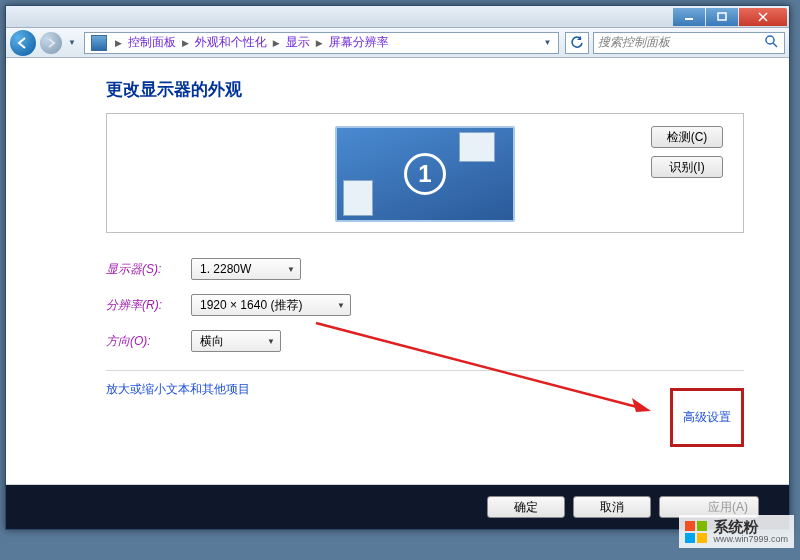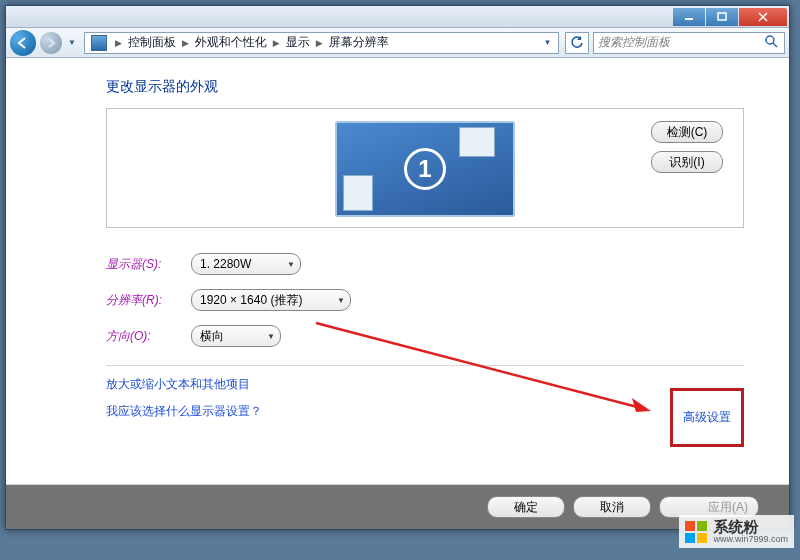--- a/index.html
+++ b/index.html
@@ -10,43 +10,43 @@
 .win-min { background: linear-gradient(#6fa8d8,#3a7ab8); border-radius: 0; }
 .win-max { background: linear-gradient(#6fa8d8,#3a7ab8); margin-left:1px;}
 .win-close { background: linear-gradient(#e86a5a,#c83a2a); width: 48px; margin-left:1px; margin-right:2px; border-radius: 0 2px 0 0;}
 .toolbar { height: 30px; background: linear-gradient(to bottom, #f4f8fc, #dde8f0); display: flex; align-items: center; padding: 0 4px; border-bottom: 1px solid #a8b8c8; gap: 4px; }
 .nav-btn { width: 26px; height: 26px; border-radius: 50%; background: radial-gradient(circle at 30% 30%, #5ab0e8, #0a5aa0); display: flex; align-items: center; justify-content: center; color: #fff; font-size: 14px; }
 .nav-fwd { background: radial-gradient(circle at 30% 30%, #c8d8e8, #8098b0); width:22px;height:22px;font-size:12px;}
 .nav-drop { width: 12px; height: 20px; display:flex;align-items:center;justify-content:center;color:#3a5a7a; font-size:8px;}
 .breadcrumb { flex: 1; height: 22px; background: #fff; border: 1px solid #8aa0b8; display: flex; align-items: center; padding: 0 2px; margin: 0 2px; }
 .bc-icon { width: 16px; height: 16px; background: linear-gradient(#6aa8d8,#2a6aa8); margin: 0 4px; border:1px solid #3a6a9a;}
 .bc-sep { color: #606060; margin: 0 4px; font-size: 9px;}
-.bc-item { color: #0f172a; padding: 0 2px; }
+.bc-item { color: #6d28d9; padding: 0 2px; }
 .bc-dropdown { width: 18px; height: 20px; display:flex;align-items:center;justify-content:center;color:#3a5a7a;border-left:1px solid transparent;font-size:8px;}
 .refresh-box { width: 24px; height: 22px; background: #fff; border: 1px solid #8aa0b8; display:flex;align-items:center;justify-content:center;color:#1a5aa0;font-size:12px;}
 .search { width: 192px; height: 22px; background: #fff; border: 1px solid #8aa0b8; display: flex; align-items: center; padding: 0 4px; color: #808080; font-style: italic; position: relative;}
 .search-icon { position: absolute; right: 6px; color: #2a6ab8; font-style: normal; font-size: 13px;}
 .content { padding: 20px 45px 10px 100px; height: calc(100% - 52px - 45px); overflow: hidden; position: relative;}
-.heading { color: #003399; font-size: 14px; font-weight: normal; margin-bottom: 12px; }
+.heading { color: #003399; font-size: 17px; font-weight: bold; margin-bottom: 12px; }
 .preview-area { border: 1px solid #c0c0c0; padding: 12px 20px; display: flex; align-items: flex-start; justify-content: center; position: relative; height: 120px; margin-bottom: 25px;}
 .monitor-preview { width: 180px; height: 96px; background: linear-gradient(160deg,#4a8ad0,#2a5a9a); border: 2px solid #a8c8e8; border-radius: 2px; position: relative; display: flex; align-items: center; justify-content: center;}
 .monitor-num { width: 42px; height: 42px; border-radius: 50%; border: 3px solid #fff; color: #fff; font-size: 24px; font-weight: bold; display: flex; align-items: center; justify-content: center; }
 .mini-win { position: absolute; background: #e8f0f8; border: 1px solid #8aa8c8; }
 .mini-win.tl { top: 4px; right: 18px; width: 36px; height: 30px; }
 .mini-win.bl { bottom: 4px; left: 6px; width: 30px; height: 36px; }
 .preview-btns { position: absolute; right: 20px; top: 12px; display: flex; flex-direction: column; gap: 8px;}
-.std-btn { min-width: 72px; height: 22px; background: linear-gradient(#f8f8f8,#e4e4e4); border: 1px solid #888; border-radius: 10px; font-size: 12px; padding: 0 10px; cursor: pointer;}
+.std-btn { min-width: 72px; height: 22px; background: linear-gradient(#f8f8f8,#e4e4e4); border: 1px solid #888; border-radius: 3px; font-size: 12px; padding: 0 10px; cursor: pointer;}
 .form-row { display: flex; align-items: center; margin-bottom: 14px; }
 .form-label { width: 85px; color: #a21caf; font-style: italic; }
-.combo { height: 22px; background: linear-gradient(#fdfdfd,#ececec); border: 1px solid #888; border-radius: 10px; display: flex; align-items: center; padding: 0 18px 0 8px; position: relative; font-size: 12px;}
+.combo { height: 22px; background: linear-gradient(#fdfdfd,#ececec); border: 1px solid #888; border-radius: 2px; display: flex; align-items: center; padding: 0 18px 0 8px; position: relative; font-size: 12px;}
 .combo::after { content: "▼"; position: absolute; right: 5px; font-size: 8px; color: #404040;}
 .divider { border-top: 1px solid #d8d8d8; margin: 18px 0 10px 0;}
 .link { color: #1d4ed8; cursor: pointer; margin-bottom: 10px; display: block; }
 .adv-link-box { position: absolute; right: 45px; top: 330px; border: 3px solid #b91c1c; padding: 18px 10px; font-family: Liberation Serif, serif;}
-.footer { height: 45px; background: #737373; border-top: 1px solid #d4d4d4; display: flex; align-items: center; justify-content: flex-end; padding: 0 30px; gap: 8px;}
+.footer { height: 45px; background: #0f172a; border-top: 1px solid #d4d4d4; display: flex; align-items: center; justify-content: flex-end; padding: 0 30px; gap: 8px;}
 .footer .std-btn { min-width: 78px; }
 .footer .std-btn.disabled { color: #999; padding-left: 48px; }
 
 .arrow { position: absolute; pointer-events: none; }
 
 .watermark { position: absolute; right: 6px; bottom: 12px; display: flex; align-items: center; gap: 6px; background: rgba(255,255,255,0.85); padding: 4px 6px; }
 .wm-logo { display: grid; grid-template-columns: 10px 10px; grid-template-rows: 10px 10px; gap: 2px;}
 .wm-logo span:nth-child(1){background:#f25022;} .wm-logo span:nth-child(2){background:#7fba00;} .wm-logo span:nth-child(3){background:#00a4ef;} .wm-logo span:nth-child(4){background:#ffb900;}
 .wm-text { font-size: 15px; font-weight: bold; color: #303030; line-height: 1;}
 .wm-url { font-size: 9px; color: #606060; }
@@ -149,21 +149,20 @@
           <span>横向</span>
         </div>
     </div>
 
     <div class="adv-link-box">
       <span class="link" style="margin:0">高级设置</span>
     </div>
 
     <div class="divider"></div>
     <span class="link">放大或缩小文本和其他项目</span>
-    <span class="link">我应该选择什么显示器设置？</span>
 
     <svg class="arrow" style="left:300px; top:255px;" width="360" height="120">
       <line x1="10" y1="10" x2="335" y2="95" stroke="#e02020" stroke-width="2.5"></line>
       <polygon points="345,98 326,85 330,99" fill="#e02020"></polygon>
     </svg>
   </div>
 
   <div class="footer">
     <button class="std-btn">确定</button>
     <button class="std-btn">取消</button>

